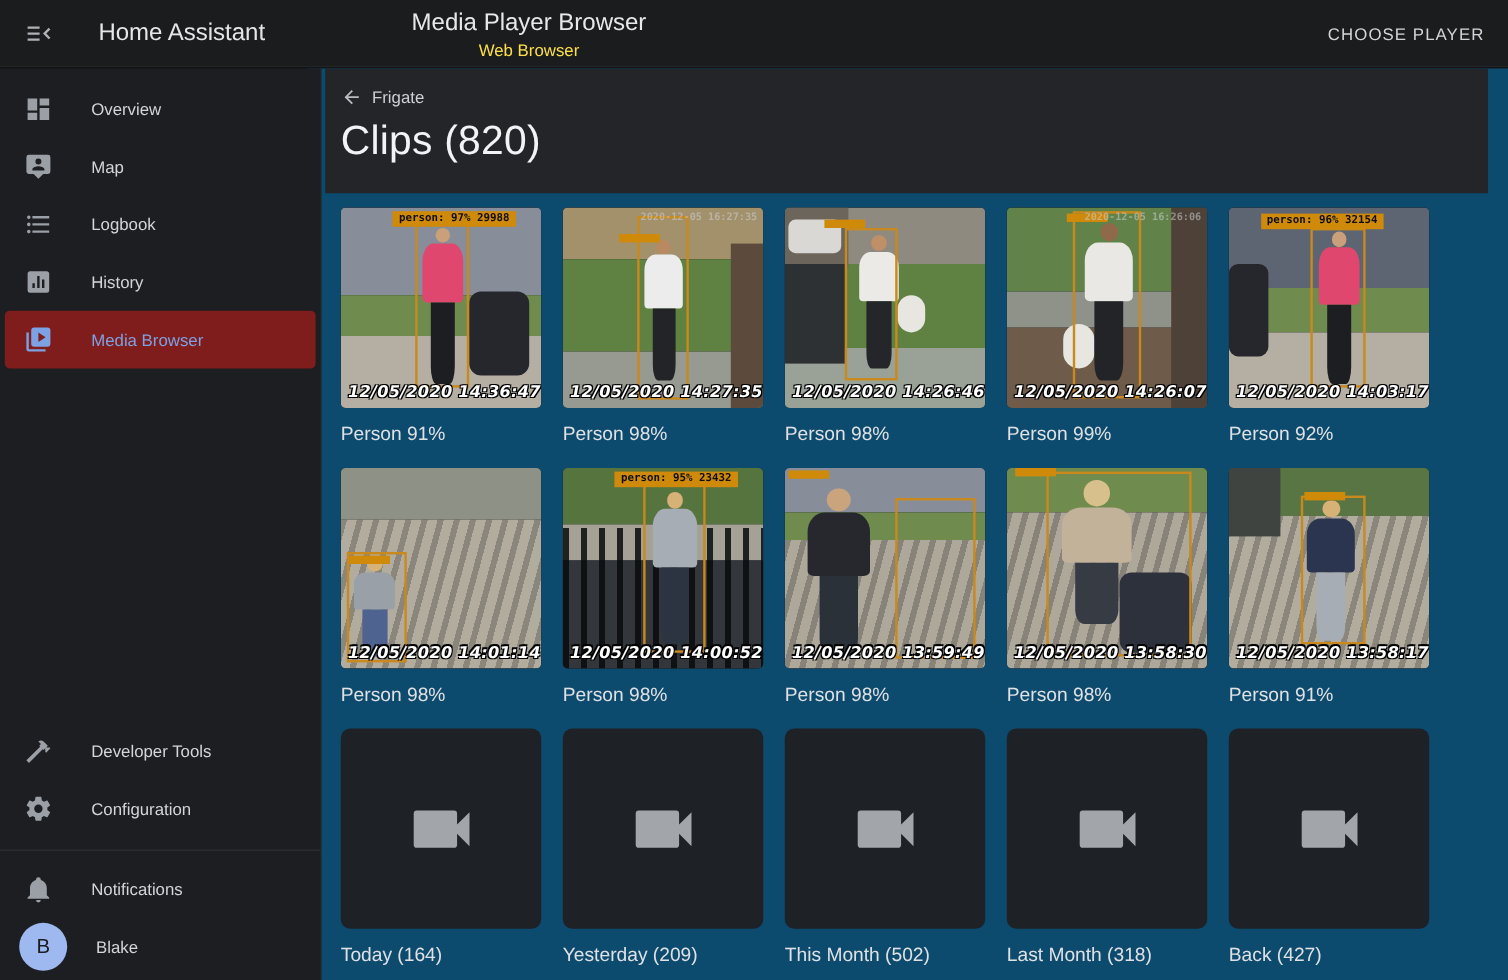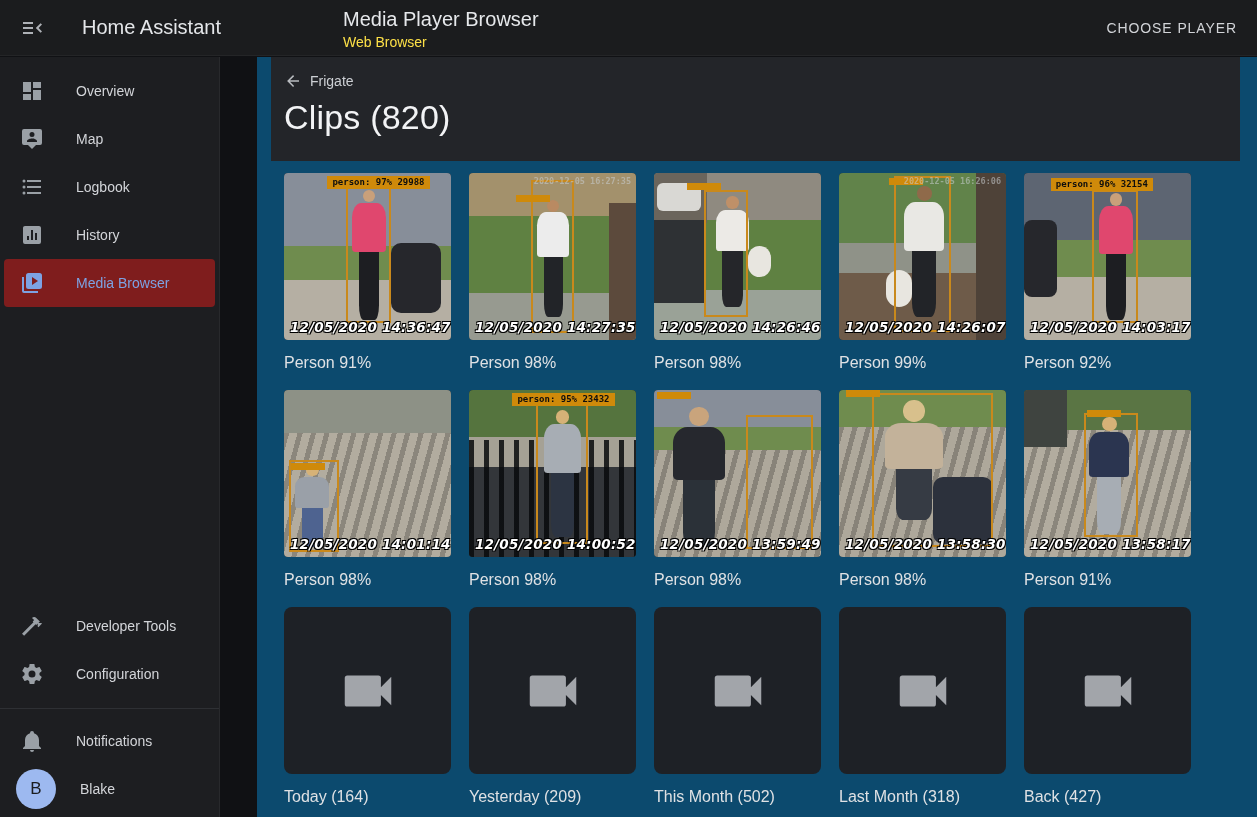--- a/index.html
+++ b/index.html
@@ -11,28 +11,28 @@
   svg { display:block; }
 
   
   .appbar {
     position:absolute; top:0; left:0; right:0; height:56px;
     background:#1b1c1e; display:flex; align-items:center; z-index:10;
     border-bottom:1px solid rgba(255,255,255,.045);
   }
   .menu-btn { margin-left:18px; width:28px; height:28px; display:flex; align-items:center; justify-content:center; color:#aeb1b6; cursor:pointer; }
   .app-title { margin-left:36px; font-size:20px; color:#e4e6e9; font-weight:400; }
-  .appbar-center { position:absolute; left:343px; top:8px; }
+  .appbar-center { position:absolute; left:343px; top:8px;text-align:center; }
   .appbar-center .t1 { font-size:20px; font-weight:400; color:#e6e8eb; }
   .appbar-center .t2 { font-size:14px; color:#fde047; margin-top:3px; }
   .appbar-action { margin-left:auto; margin-right:20px; font-size:14px; font-weight:500; letter-spacing:.9px; color:#d2d4d8; cursor:pointer; }
 
   
   .sidebar {
-    position:absolute; top:57px; left:0; bottom:0; width:220px;
+    position:absolute; top:57px; left:0; bottom:0; width:268px;
     background:#1d1e21; border-right:1px solid rgba(255,255,255,.05);
     display:flex; flex-direction:column; padding-top:10px; z-index:5;
   }
   .nav-item {
     height:48px; margin:0 4px; padding:0 12px 0 16px; border-radius:4px;
     display:flex; align-items:center; gap:32px; cursor:pointer;
     color:#d3d5d9; font-size:14px; font-weight:500;
   }
   .nav-item .icn { width:24px; height:24px; color:#9aa0a6; flex:none; }
   .nav-item.selected { background:#7f1d1d; color:#7da2e3; }

